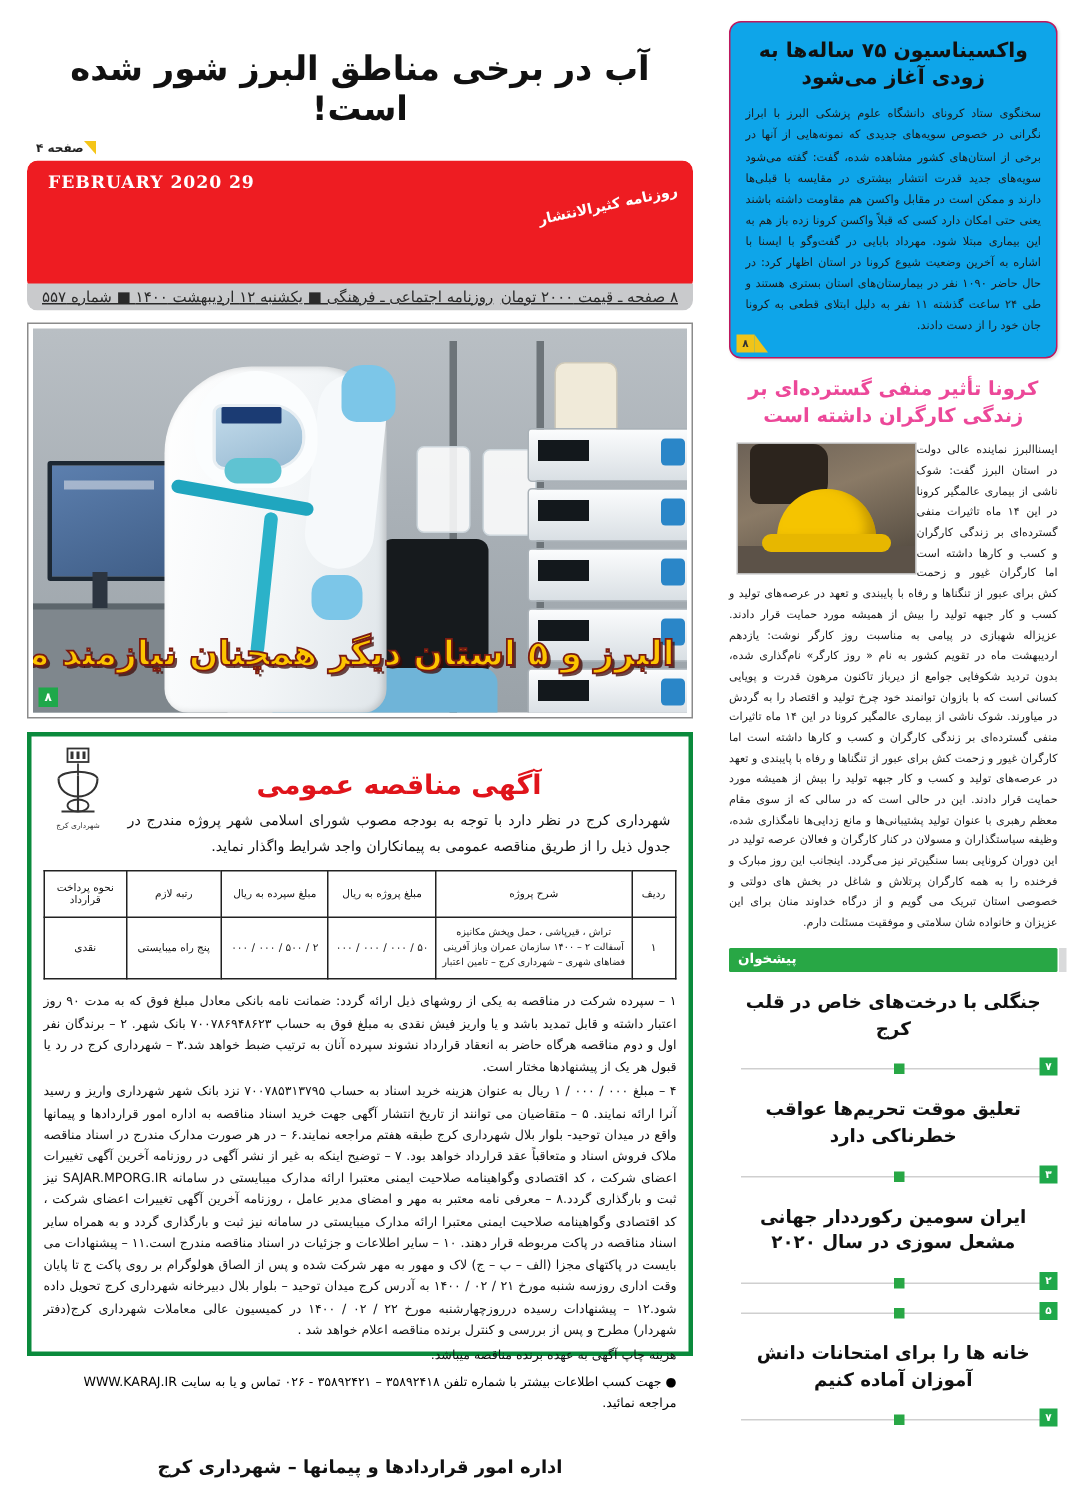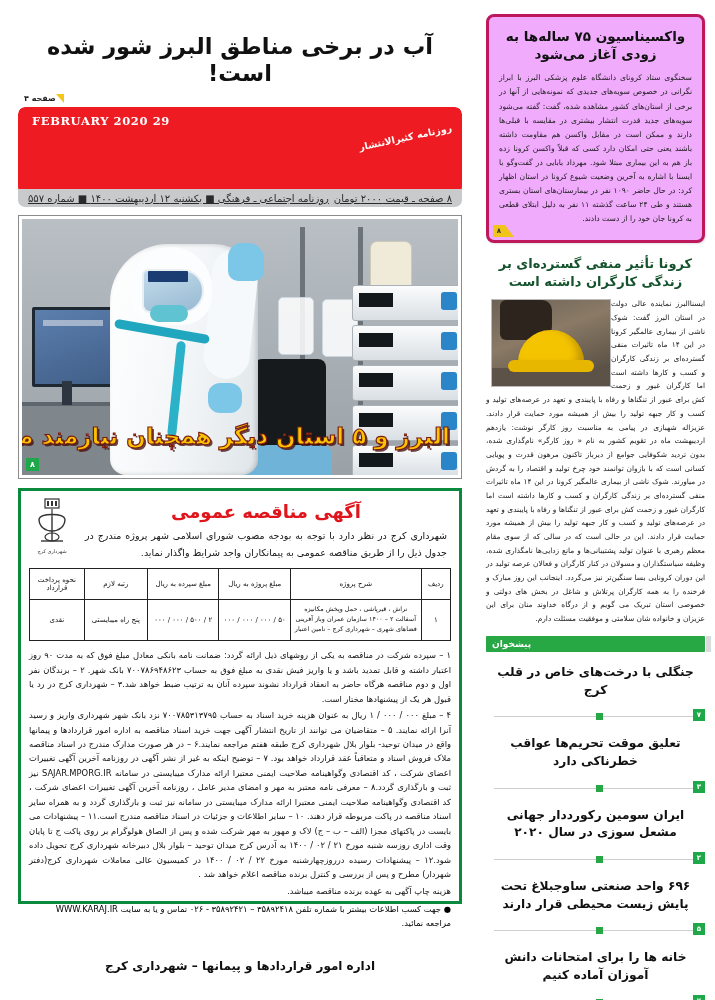--- a/index.html
+++ b/index.html
@@ -155,21 +155,21 @@
     background:#ffffff;
     height:416px;
     position:relative;
   }
   .tender-head{display:flex;align-items:flex-start;gap:6px;}
   .tender-logo{width:46px;min-width:46px;height:58px;position:relative;}
   .tender-logo svg{display:block;}
   .tender-logo-cap{font-size:5px;text-align:center;color:#333;margin-top:1px;}
   .tender-head-txt{flex:1;text-align:center;}
   .tender-title{
-    color:#e0141b;font-size:18px;font-weight:bold;margin:4px 0 6px 0;letter-spacing:-0.3px;
+    color:#e0141b;font-size:18px;font-weight:bold;margin:16px 0 6px 0;letter-spacing:-0.3px;
   }
   .tender-intro{font-size:9.5px;line-height:1.75;color:#111;text-align:justify;padding:0 4px;}
 
   table.tender-table{
     width:100%;border-collapse:collapse;margin-top:7px;font-size:7px;direction:rtl;
   }
   table.tender-table th,table.tender-table td{
     border:1px solid #222;padding:4px 2px;text-align:center;vertical-align:middle;color:#111;font-weight:normal;
   }
   table.tender-table th{height:22px;font-size:7px;}
@@ -178,40 +178,40 @@
 
   .tender-body{margin-top:7px;font-size:8.4px;line-height:1.72;text-align:justify;color:#111;}
   .tender-body p{margin:0 0 2px 0;}
   .tender-note{margin-top:4px;font-size:8.4px;line-height:1.7;}
   .tender-sign{margin-top:28px;text-align:center;font-size:12px;font-weight:bold;color:#111;}
 
   
   .side-col{position:absolute;right:0;top:0;width:235px;height:1000px;box-sizing:border-box;padding:14px 10px 0 6px;}
 
   .side-box{
-    background:#f0abfc;
-    border:3px solid #be185d;
+    background:#0ea5e9;
+    border:1px solid #be185d;
     border-radius:8px;
     padding:10px 10px 14px 10px;
     position:relative;
     box-shadow:1px 1px 2px rgba(0,0,0,.12);
     direction:rtl;
   }
   .side-box-title{
     text-align:center;font-size:13.5px;font-weight:bold;color:#111;line-height:1.35;margin-bottom:8px;letter-spacing:-0.2px;
   }
   .side-box-body{font-size:7.6px;line-height:1.85;text-align:justify;color:#1a1a1a;}
   .side-badge{
     position:absolute;left:4px;bottom:3px;width:12px;height:12px;background:#f0c419;color:#333;
     font-size:7px;display:flex;align-items:center;justify-content:center;font-weight:bold;
   }
   .side-badge-tri{position:absolute;left:16px;bottom:3px;width:0;height:0;border-bottom:12px solid #f0c419;border-right:9px solid transparent;}
 
   .art2{margin-top:12px;direction:rtl;}
-  .art2-title{text-align:center;font-size:13px;font-weight:bold;color:#14532d;line-height:1.4;margin-bottom:6px;letter-spacing:-0.2px;}
+  .art2-title{text-align:center;font-size:13px;font-weight:bold;color:#ec4899;line-height:1.4;margin-bottom:6px;letter-spacing:-0.2px;}
   .art2-wrap{font-size:7.4px;line-height:1.85;text-align:justify;color:#1a1a1a;}
   .art2-photo{
     float:left;width:118px;height:86px;margin:2px 0 4px 5px;
     background:linear-gradient(160deg,#6d6257 0%,#8a7a66 40%,#4a433a 100%);
     position:relative;overflow:hidden;border:1px solid #bbb;
   }
   .helmet{position:absolute;left:26px;top:30px;width:66px;height:40px;background:#f5c400;border-radius:34px 34px 8px 8px;box-shadow:inset -6px -5px 8px rgba(150,110,0,.55);}
   .helmet:after{content:"";position:absolute;left:-10px;top:30px;width:86px;height:12px;background:#e7b700;border-radius:8px;}
   .boot{position:absolute;left:8px;top:0px;width:52px;height:40px;background:#2c241d;border-radius:6px 10px 14px 6px;}
   .rubble{position:absolute;left:0;bottom:0;width:118px;height:18px;background:#5c5248;}
@@ -405,23 +405,20 @@
 
       <div class="pish-item">
         <div class="pish-title">ایران سومین رکورددار جهانی مشعل سوزی در سال ۲۰۲۰</div>
       </div>
       <div class="pish-sep">
         <div class="line"></div>
         <div class="dot"></div>
         <div class="num">۲</div>
       </div>
 
-      <div class="pish-item">
-        <div class="pish-title">۶۹۶ واحد صنعتی ساوجبلاغ تحت پایش زیست محیطی قرار دارند</div>
-      </div>
       <div class="pish-sep">
         <div class="line"></div>
         <div class="dot"></div>
         <div class="num">۵</div>
       </div>
 
       <div class="pish-item">
         <div class="pish-title">خانه ها را برای امتحانات دانش آموزان آماده کنیم</div>
       </div>
       <div class="pish-sep">

